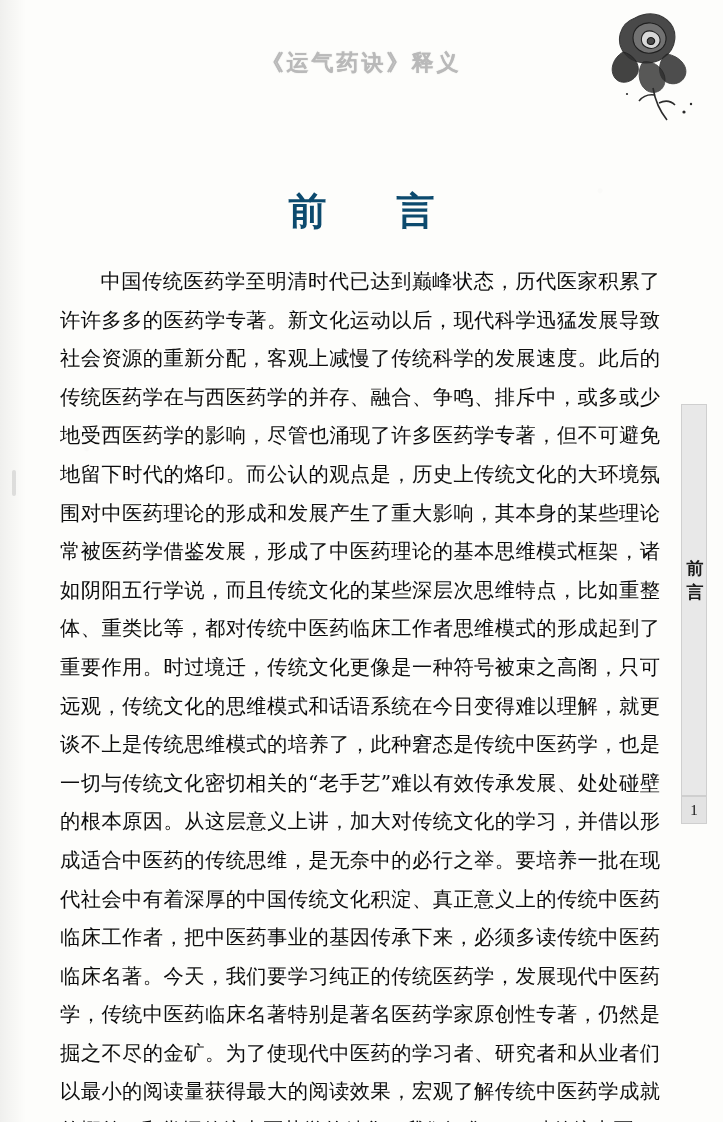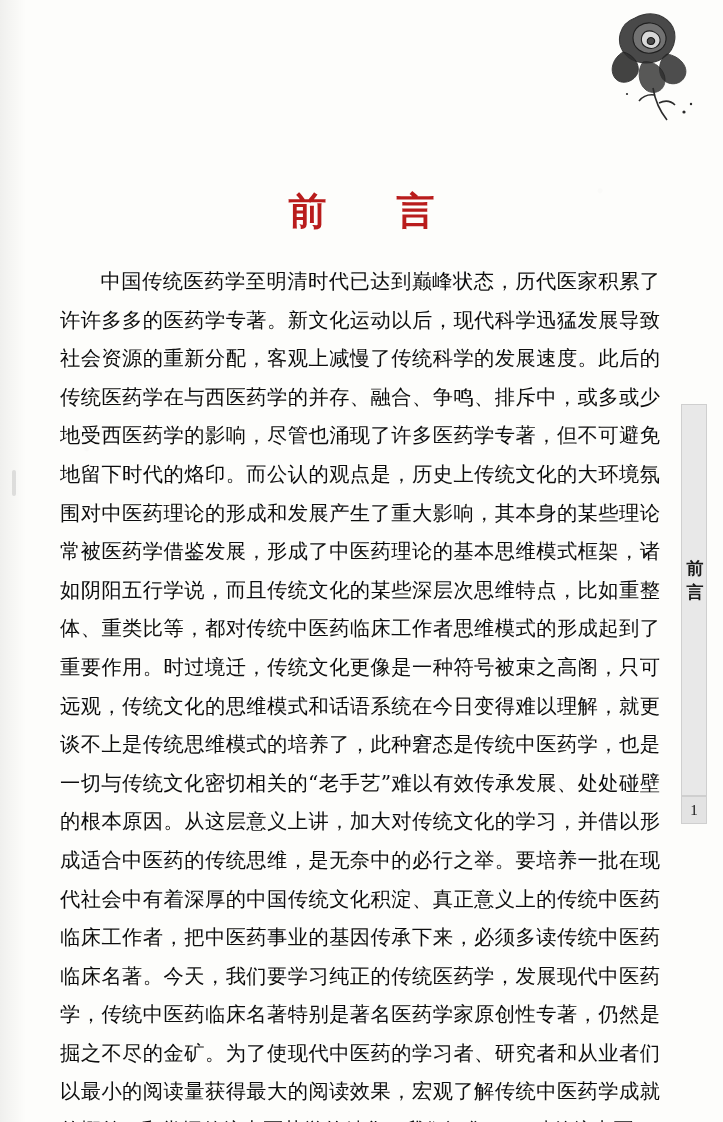--- a/index.html
+++ b/index.html
@@ -69,21 +69,21 @@
   .chapter-title {
     position: absolute;
     top: 186px;
     left: 0;
     right: 0;
     text-align: center;
     font-size: 38px;
     font-weight: bold;
     letter-spacing: 16px;
     text-indent: 16px;
-    color: #b91c1c;
+    color: #0c4a6e;
     font-family: "DejaVu Serif", "Liberation Serif", serif;
   }
 
   
   .body-text {
     position: absolute;
     top: 262px;
     left: 60px;
     width: 600px;
     font-size: 20.3px;
@@ -156,20 +156,23 @@
   }
 </style>
 </head>
 <body>
 
 <div class="page">
 
   <div class="binding-shade"></div>
   <div class="edge-mark"></div>
 
+  <div class="running-head">
+    <div class="running-head-title">《运气药诀》释义</div>
+  </div>
 
   <div class="deco-flower">
     <svg width="96" height="118" viewBox="0 0 96 118" xmlns="http://www.w3.org/2000/svg">
       <g fill="none" stroke="#2b2b2b" stroke-width="1.1">
         <path d="M30 10 C14 16 10 34 20 46 C28 56 46 58 58 50 C72 41 74 22 62 12 C52 4 40 5 30 10 Z" fill="#3a3a3a" opacity="0.92"></path>
         <path d="M34 18 C26 24 26 36 34 42 C42 48 56 45 60 36 C64 26 56 16 46 15 C42 14.5 37 16 34 18 Z" fill="#777" opacity="0.9" stroke="#1c1c1c"></path>
         <path d="M40 24 C35 28 35 36 41 39 C48 43 56 38 55 31 C54 25 46 21 40 24 Z" fill="#d8d8d8" stroke="#222"></path>
         <path d="M44 30 C41 32 42 36 45 36.5 C49 37 51 33 48.5 30.6 C47 29.3 45.3 29.2 44 30 Z" fill="#4a4a4a" stroke="#1a1a1a"></path>
       </g>
       <g fill="#2f2f2f" stroke="#1f1f1f" stroke-width="0.9">

